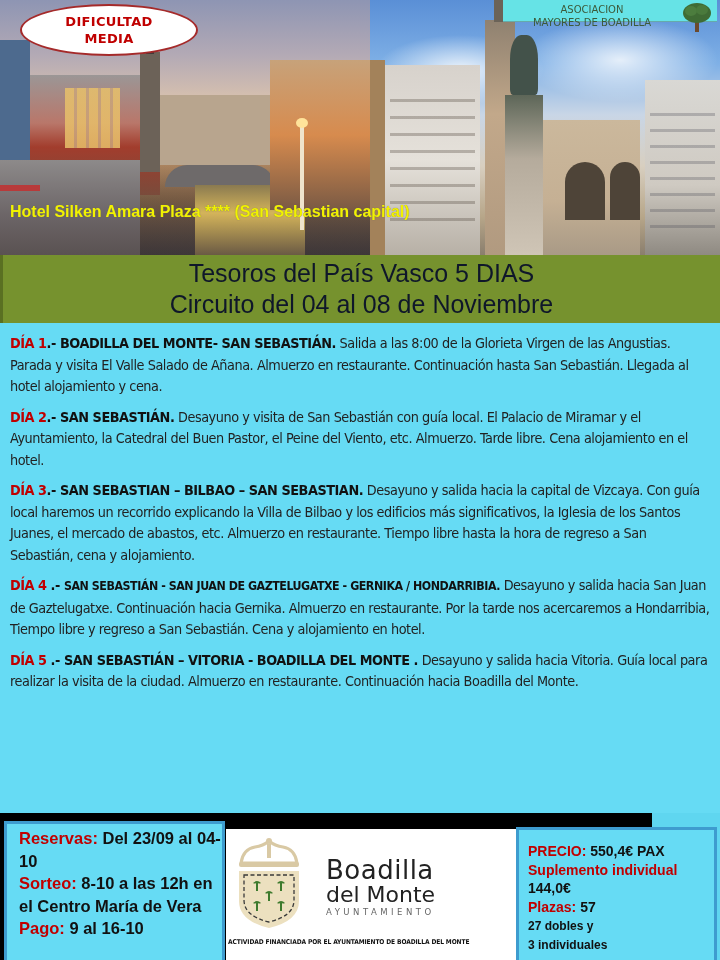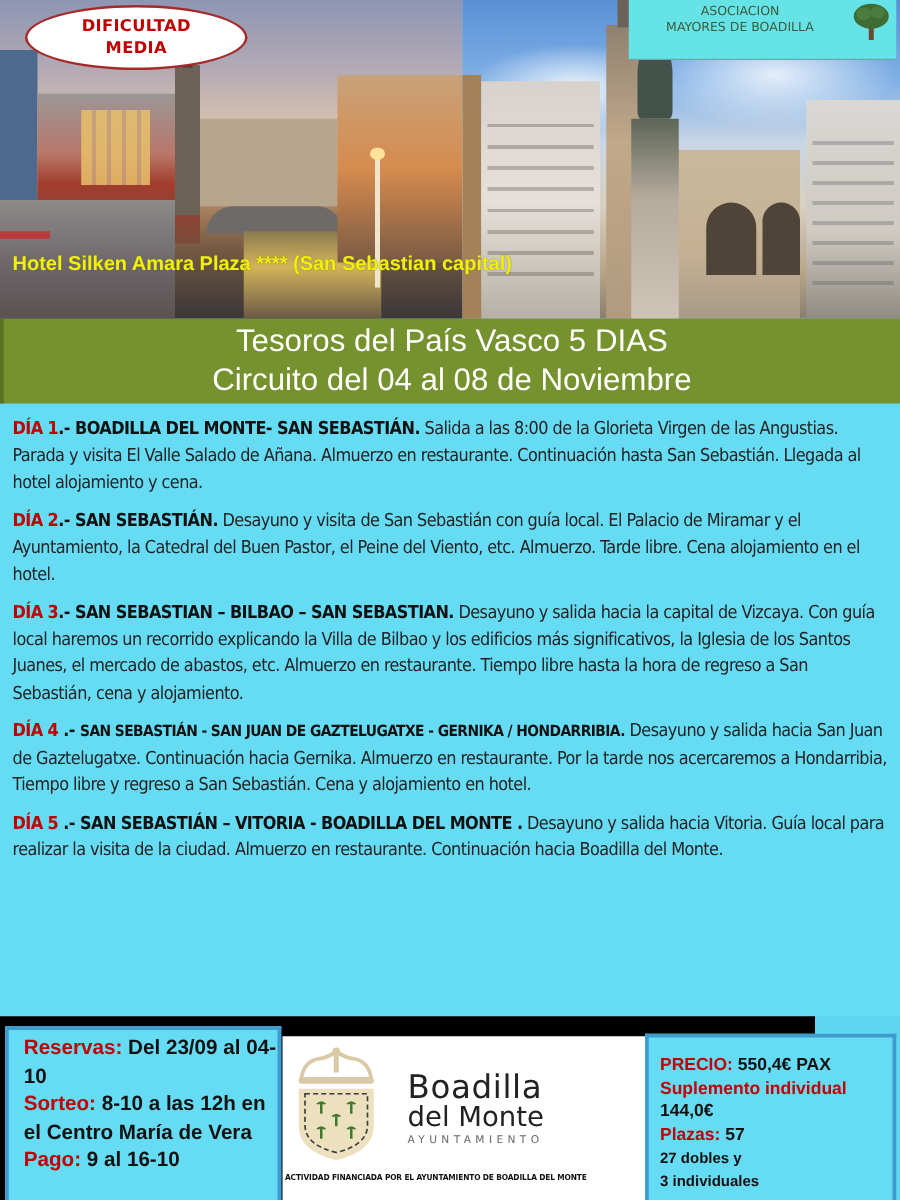--- a/index.html
+++ b/index.html
@@ -28,21 +28,21 @@
     .difficulty {
       position: absolute; left: 20px; top: 4px; width: 178px; height: 52px;
       background: #ffffff; border: 2px solid #a52a2a; border-radius: 50%;
       display: flex; flex-direction: column; align-items: center; justify-content: center;
       color: #c00000; font-family: "DejaVu Sans", sans-serif; font-weight: bold; font-size: 13px; line-height: 17px;
       letter-spacing: 0.3px; z-index: 3;
     }
 
     
     .assoc {
-      position: absolute; left: 503px; top: 0; width: 214px; height: 48px;
+      position: absolute; left: 503px; top: 0; width: 214px; height: 22px;
       background: #66e3e6; z-index: 3;
       border-bottom: 1px solid #6aa;
       padding-left: 12px;
     }
     .assoc-text {
       position: absolute; left: 0; top: 0; width: 178px; height: 32px;
       display: flex; flex-direction: column; align-items: center; justify-content: center;
       font-family: "DejaVu Sans", sans-serif; font-size: 10px; line-height: 13px; color: #3c5a3a;
     }
     .assoc-tree { position: absolute; right: 4px; top: 1px; width: 32px; height: 32px; }
@@ -53,21 +53,21 @@
       color: #f2f200; font-weight: bold; font-size: 16px;
       font-family: "Liberation Sans", sans-serif;
       text-shadow: 0 0 1px #666;
     }
 
     
     .title-band {
       position: absolute; left: 0; top: 255px; width: 720px; height: 68px;
       background: #76922e;
       display: flex; flex-direction: column; align-items: center; justify-content: center;
-      color: #ffffff; font-family: "Liberation Sans", sans-serif; font-size: 25px; line-height: 31px;
+      color: #0f172a; font-family: "Liberation Sans", sans-serif; font-size: 25px; line-height: 31px;
       border-left: 3px solid #5a7022;
     }
 
     
     .itinerary {
       position: absolute; left: 0; top: 323px; width: 720px; height: 490px;
       background: #66dbf4;
       padding: 10px 10px 0 10px;
       font-family: "DejaVu Sans Condensed", "DejaVu Sans", sans-serif;
       font-stretch: condensed;

